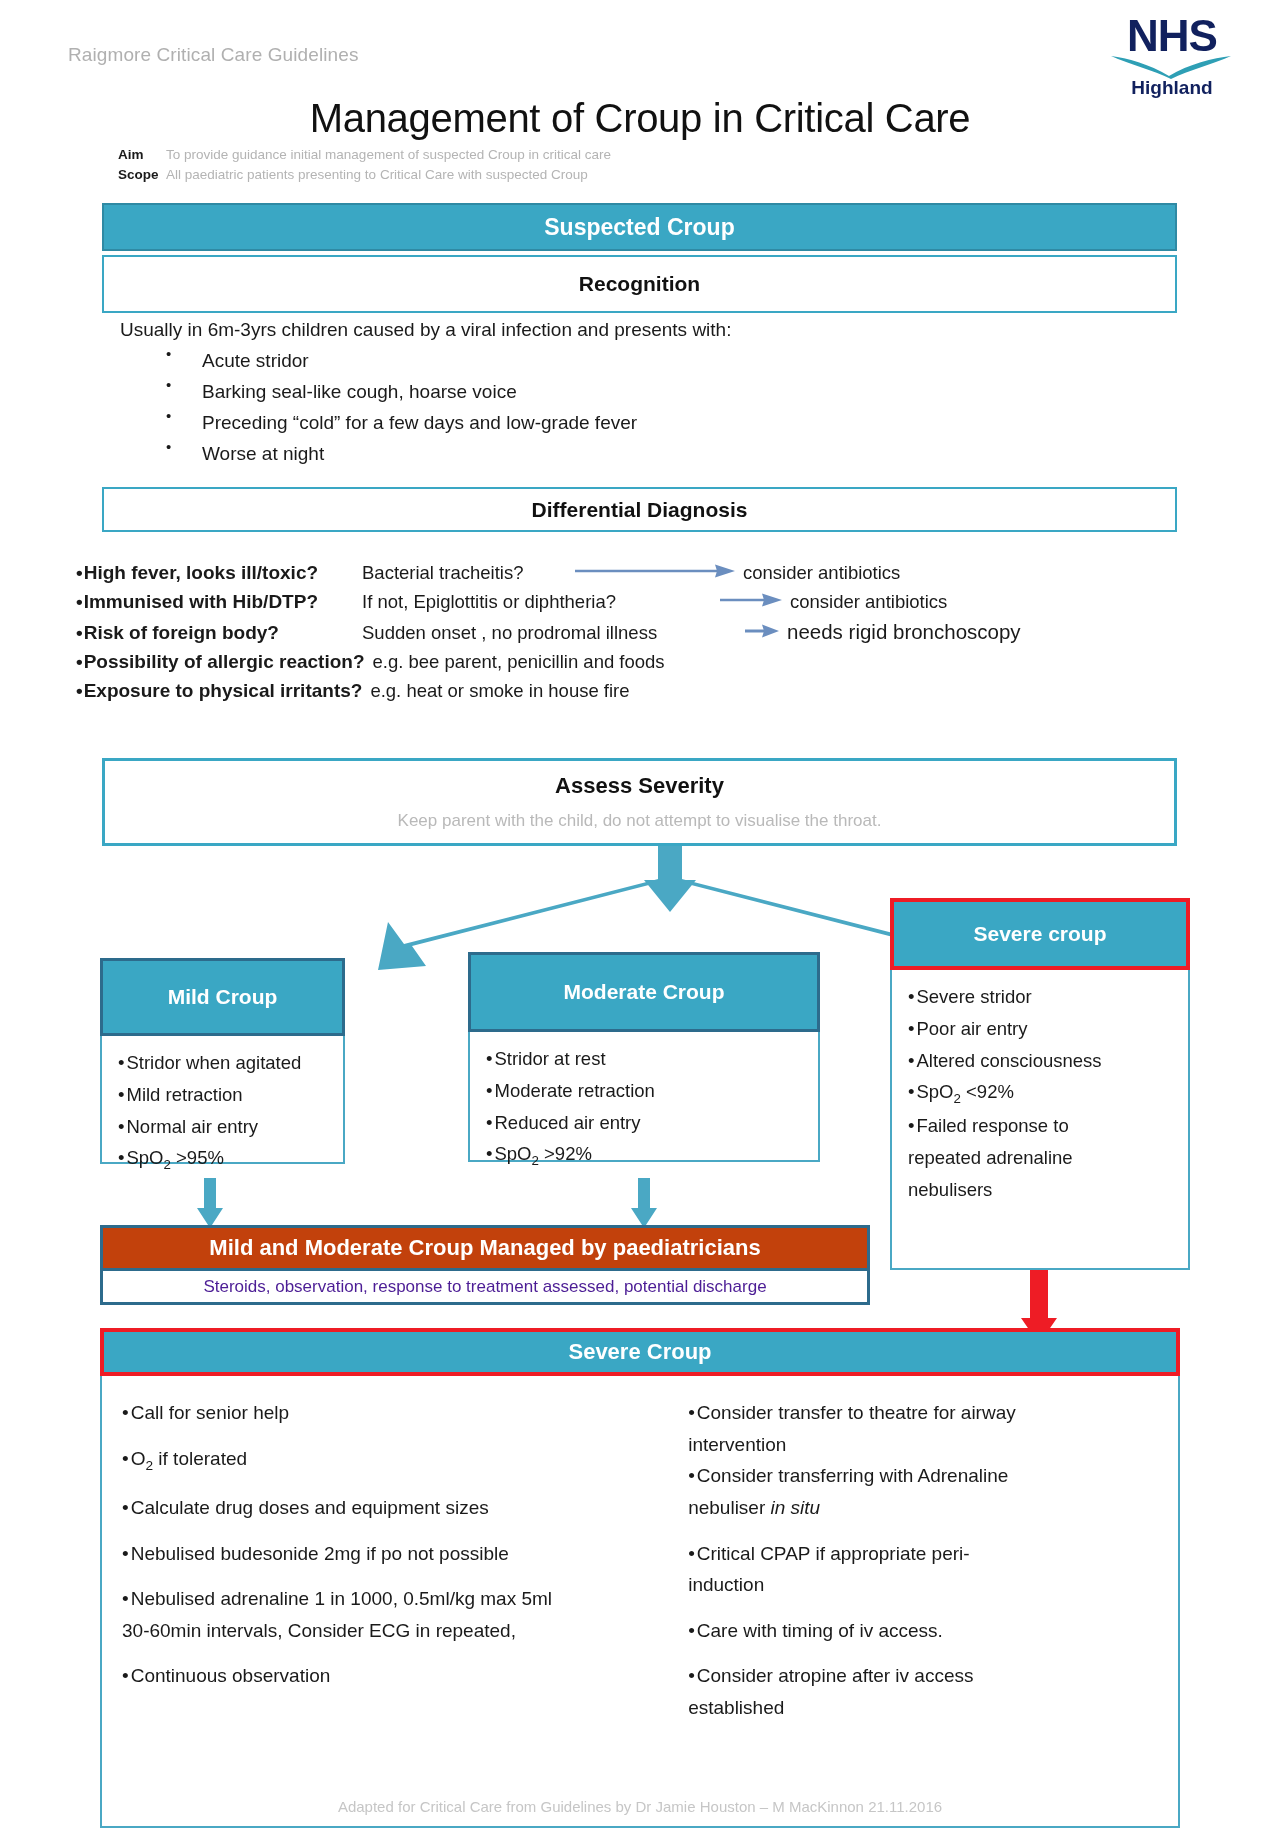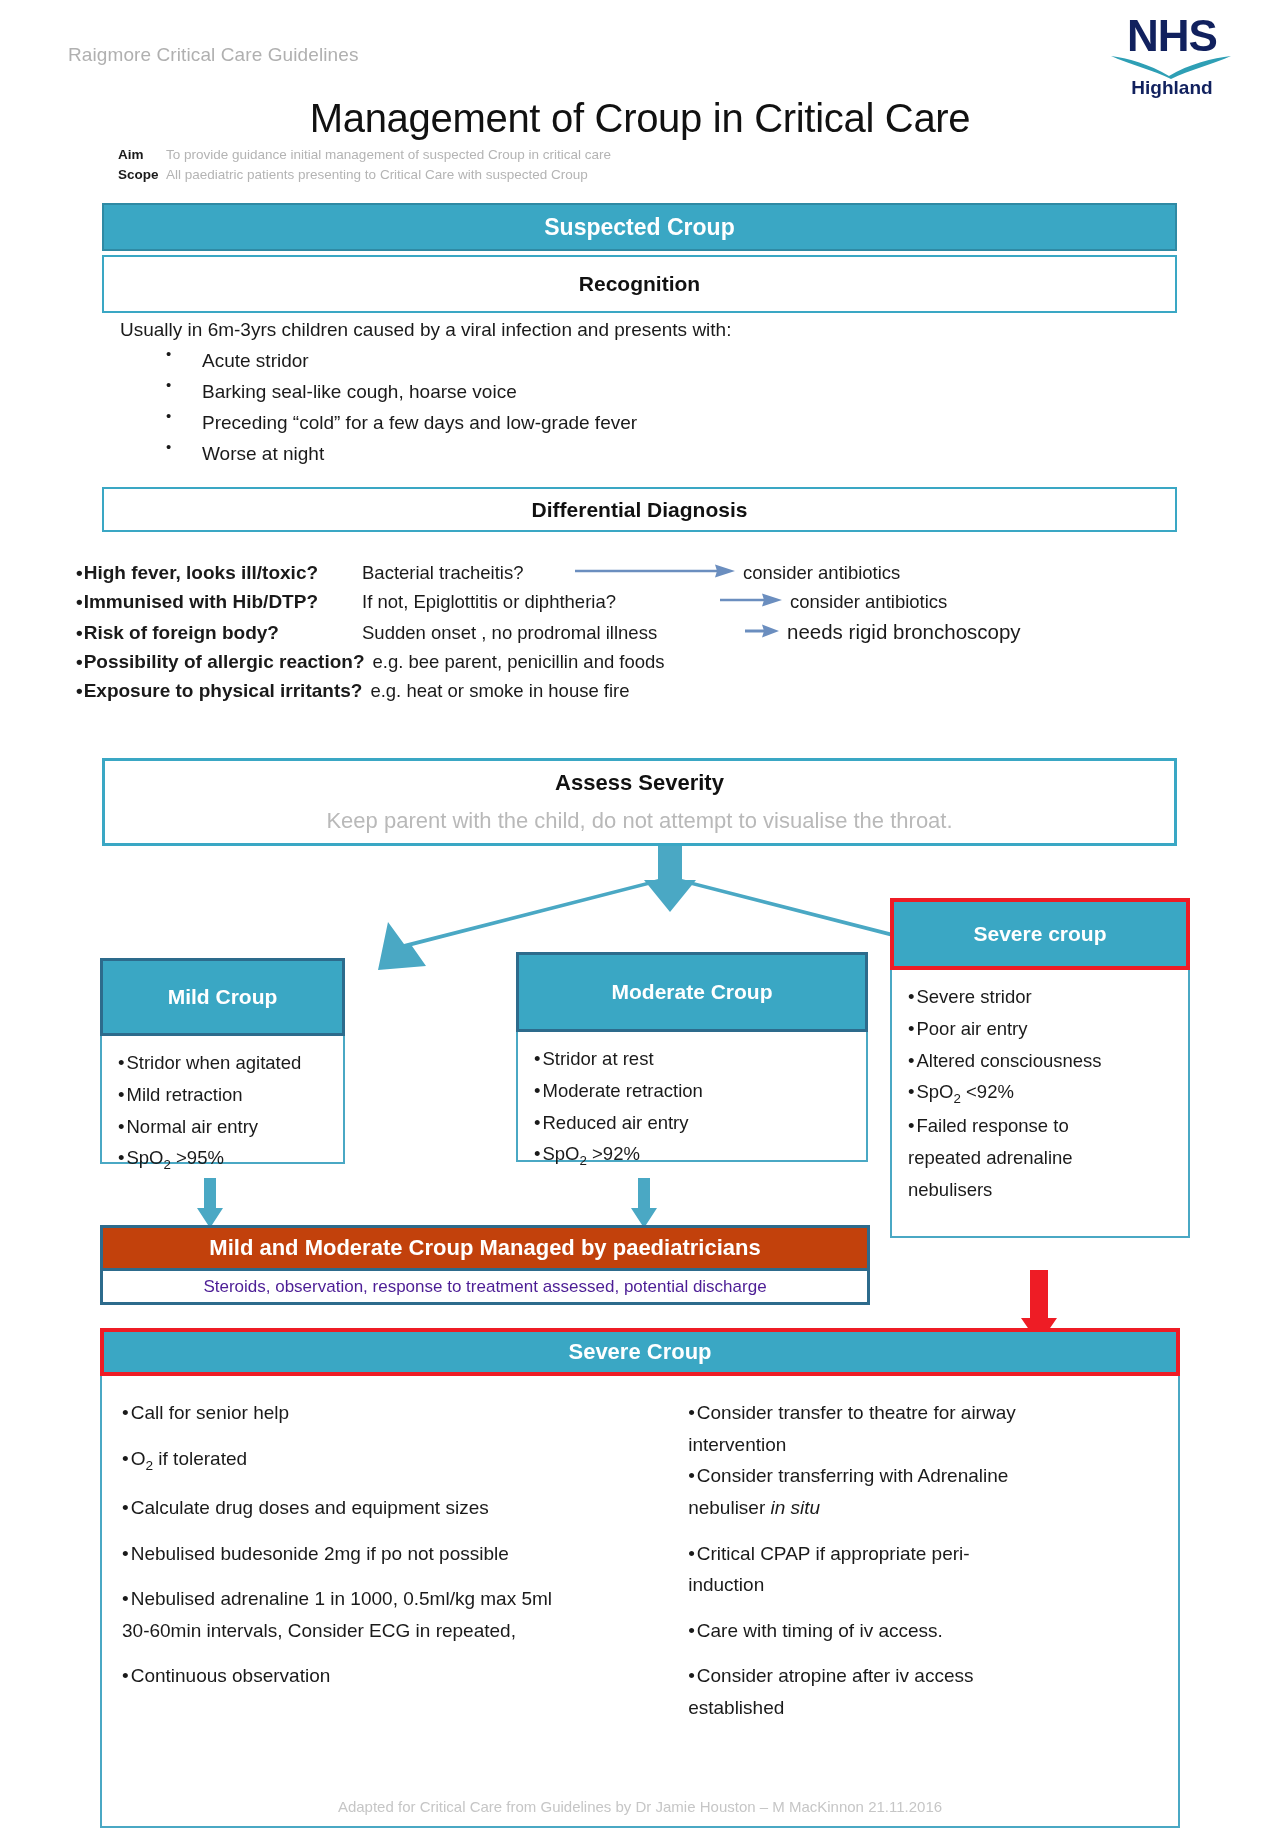--- a/index.html
+++ b/index.html
@@ -175,21 +175,21 @@
   
   #assess-box {
     position: absolute;
     left: 102px; top: 758px;
     width: 1075px; height: 88px;
     display: flex; flex-direction: column;
     align-items: center; justify-content: center;
     border-width: 3px;
   }
   #assess-box .ttl { font-size: 22px; font-weight: bold; color: #111; }
-  #assess-box .sub { font-size: 22px; color: #b9b9b9; margin-top: 12px; }
+  #assess-box .sub { font-size: 17px; color: #b9b9b9; margin-top: 12px; }
 
   #branch-arrows {
     position: absolute;
     left: 370px; top: 846px;
     width: 600px; height: 142px;
   }
 
   
   .sev-card { position: absolute; }
   .sev-head {
@@ -211,27 +211,27 @@
     line-height: 1.45;
   }
   .sev-body p { margin: 0 0 5px 0; }
   .sev-body p::before { content: "\2022"; margin-right: 2px; }
   .sev-body p.cont::before { content: ""; margin: 0; }
 
   #mild-card { left: 100px; top: 958px; width: 245px; }
   #mild-card .sev-head { height: 78px; border: 3px solid #2d6b8c; }
   #mild-card .sev-body { height: 128px; }
 
-  #moderate-card { left: 468px; top: 952px; width: 352px; margin-left: 48px; }
+  #moderate-card { left: 468px; top: 952px; width: 352px; }
   #moderate-card .sev-head { height: 80px; border: 3px solid #2d6b8c; }
   #moderate-card .sev-body { height: 130px; }
 
   #severe-card { left: 890px; top: 898px; width: 300px; }
   #severe-card .sev-head { height: 72px; border: 4px solid #ee1c25; }
-  #severe-card .sev-body { height: 268px; border-top: none; }
+  #severe-card .sev-body { height: 300px; border-top: none; }
 
   
   .down-arrow { position: absolute; }
 
   
   #managed-card {
     position: absolute;
     left: 100px; top: 1225px;
     width: 770px;
   }

